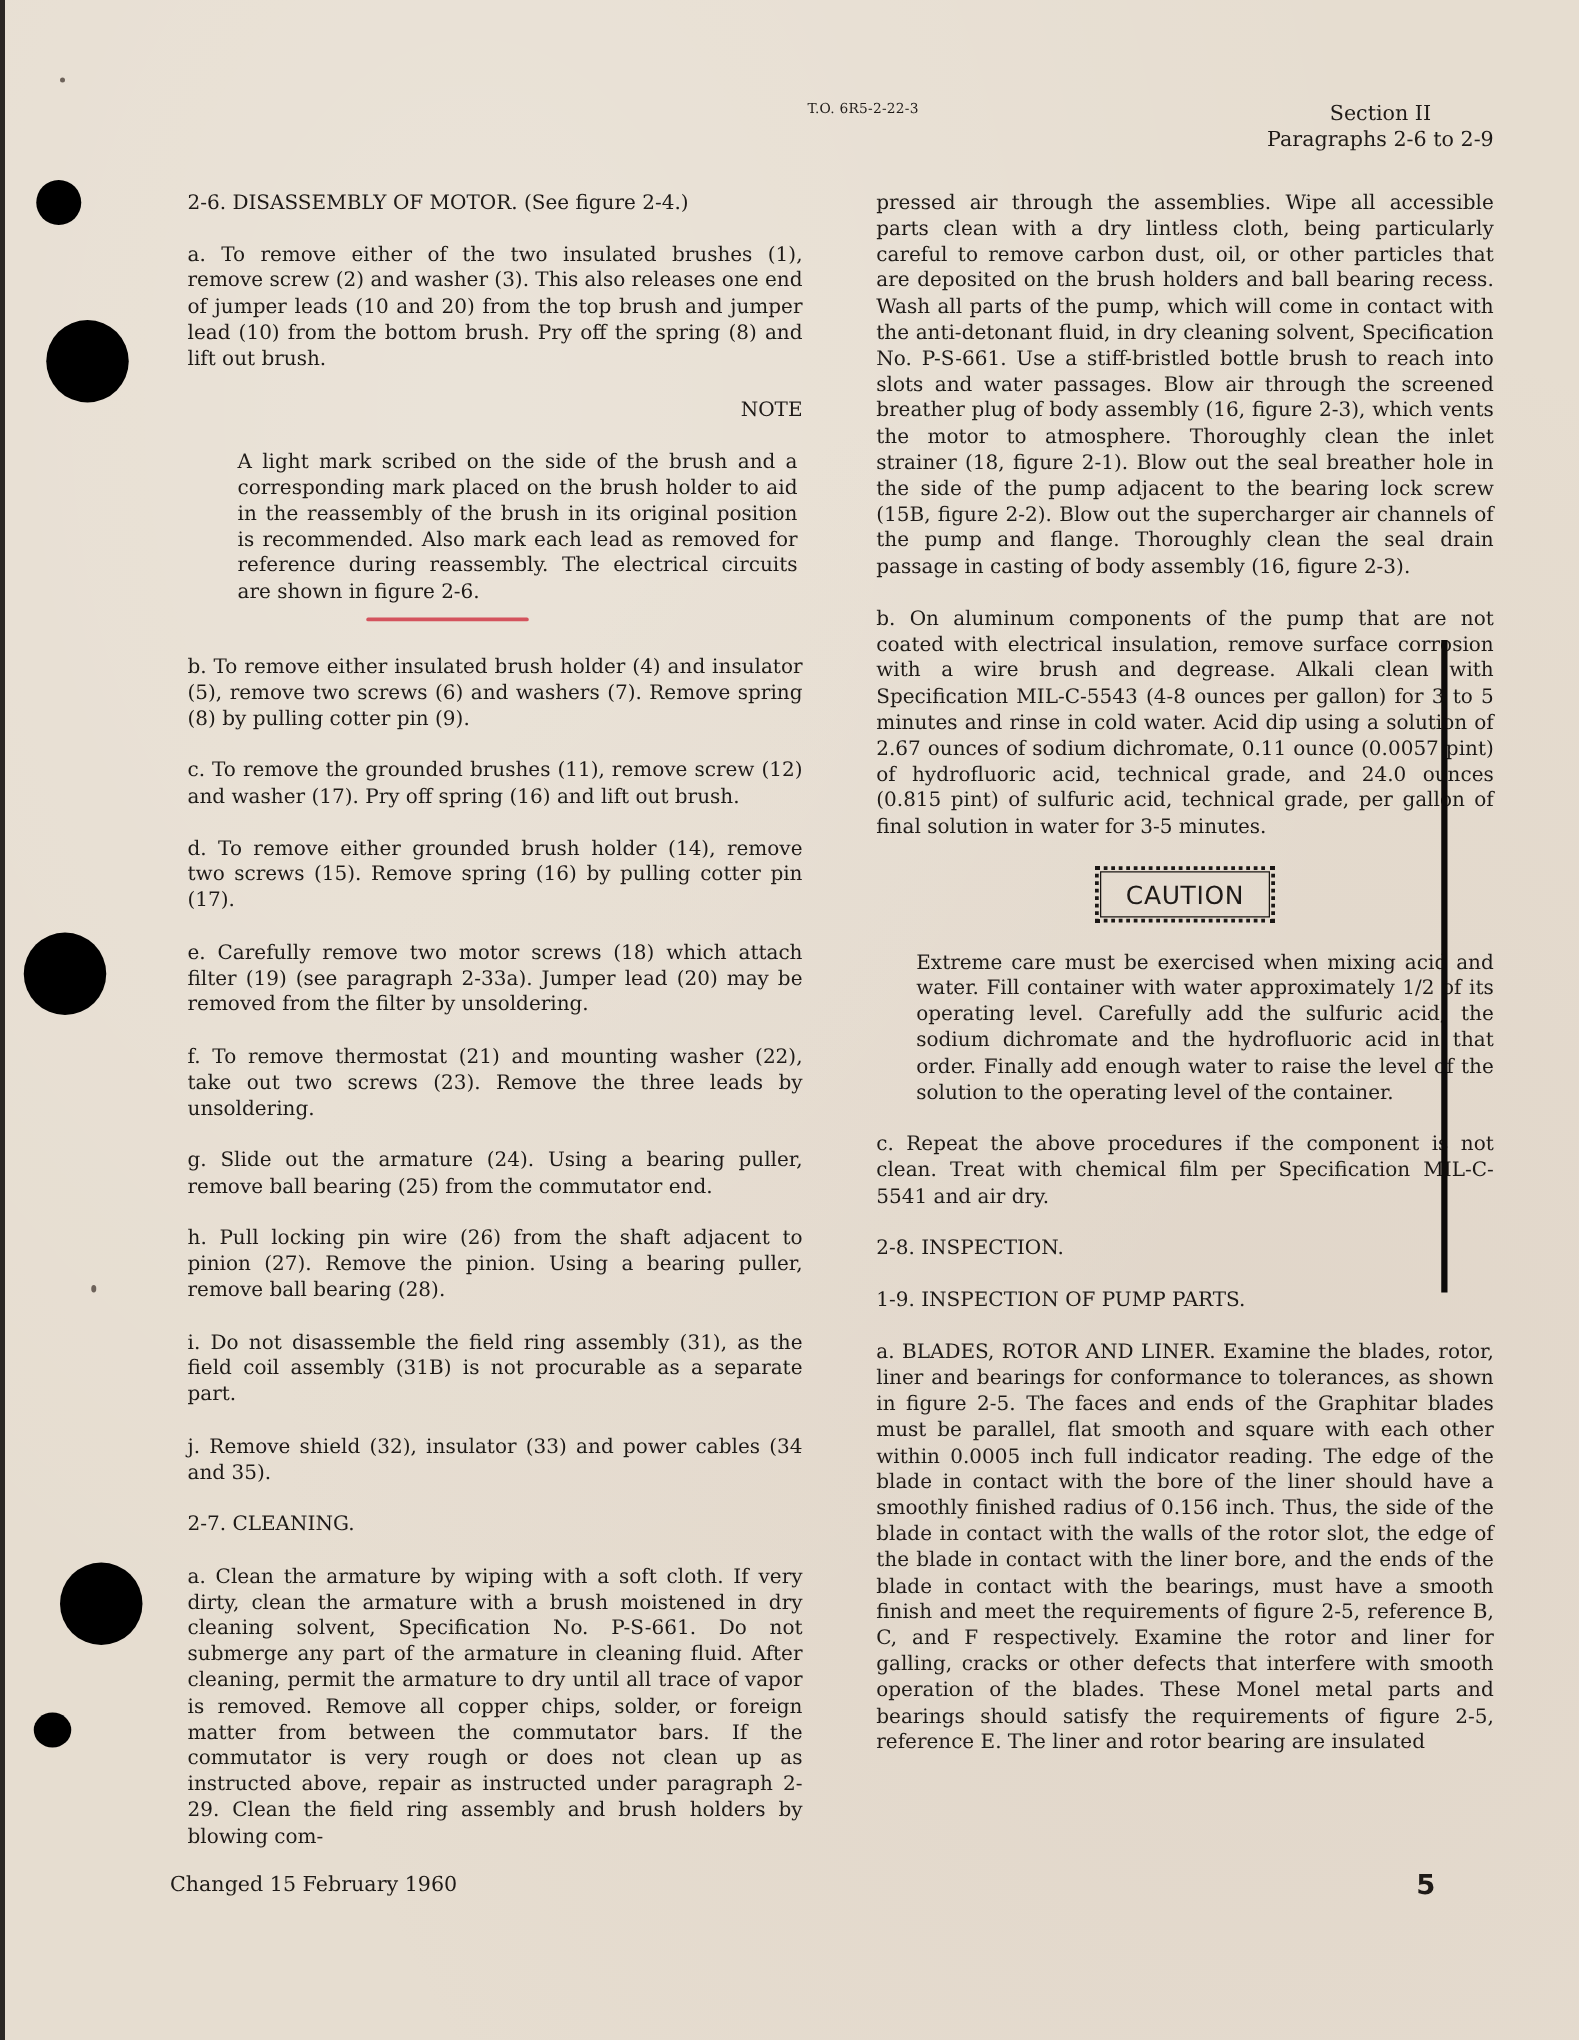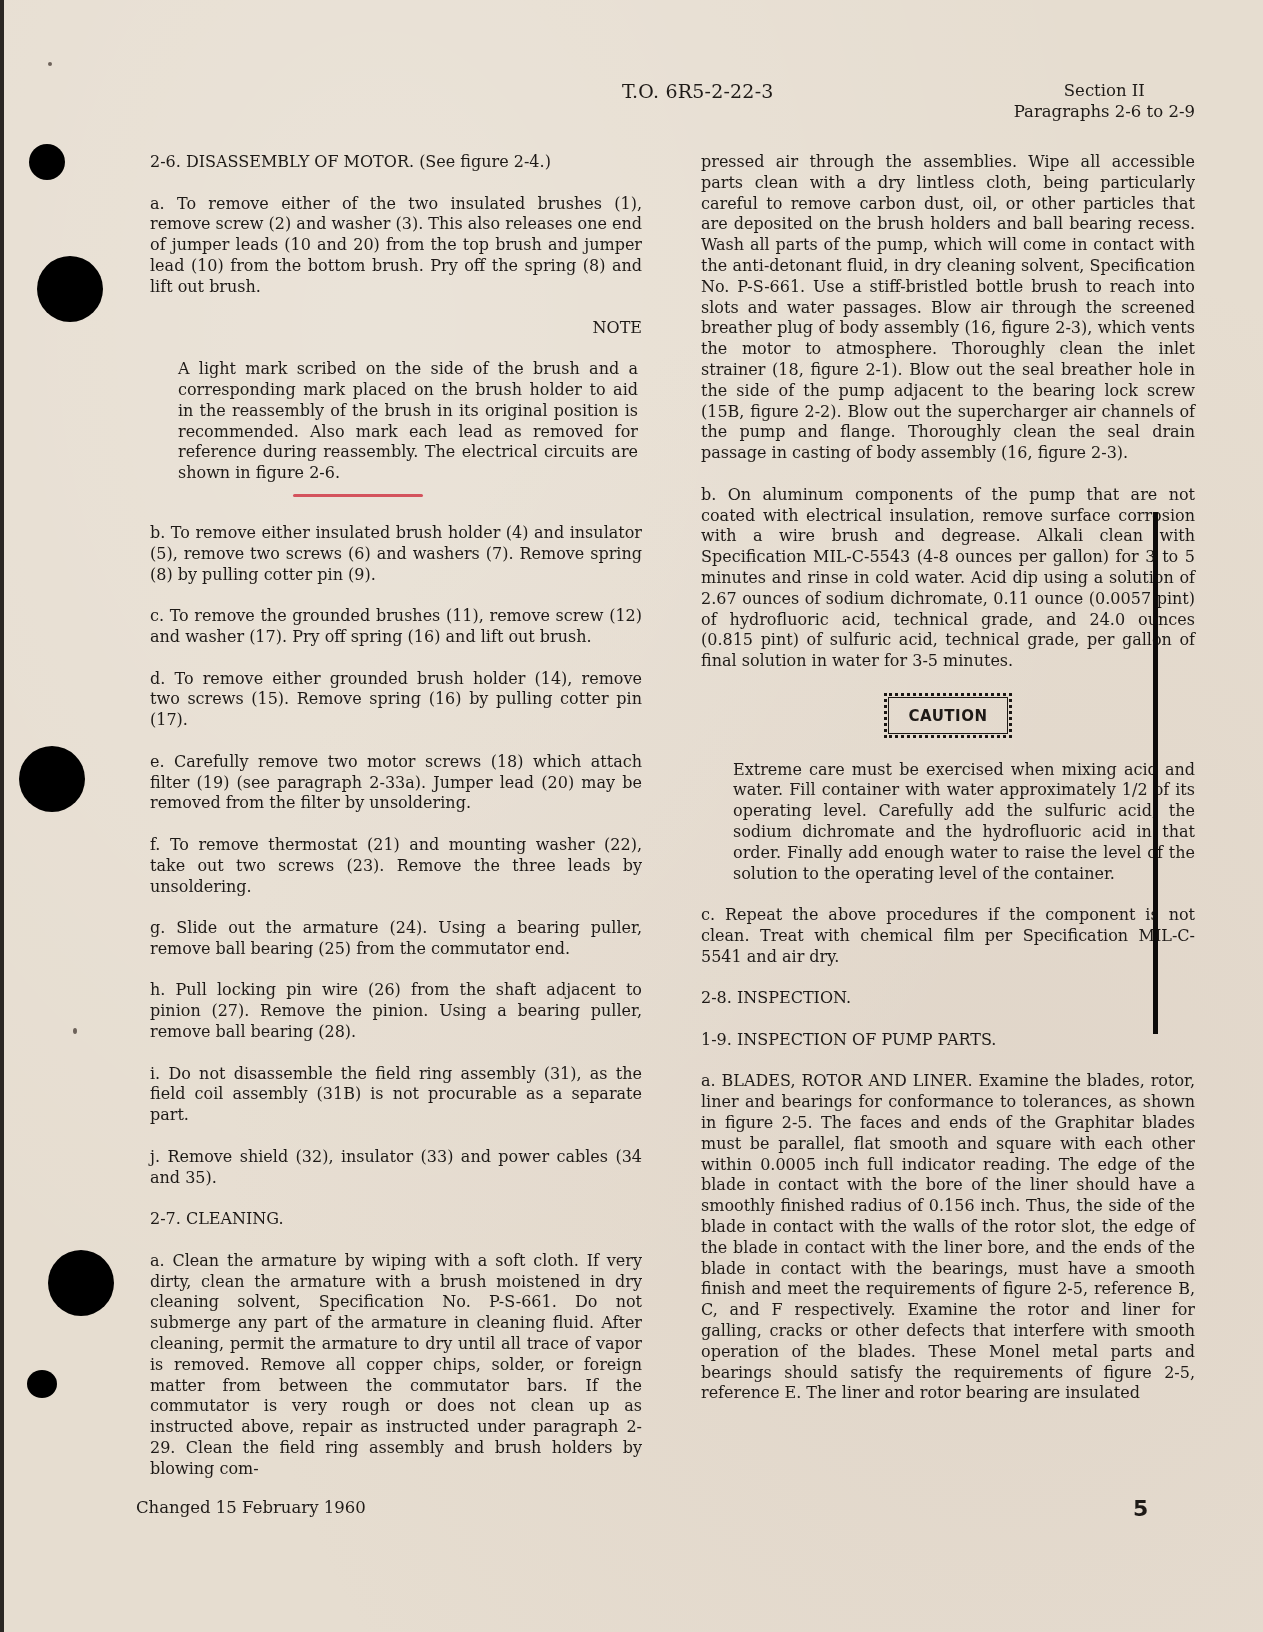--- a/index.html
+++ b/index.html
@@ -16,55 +16,55 @@
     color: #1e1a17;
   }
   .page-edge {
     position: absolute; left: 0; top: 0; width: 4px; height: 100%;
     background: #2b2724;
   }
   .hole {
     position: absolute; background: #000; border-radius: 50%;
   }
   .header-left {
-    position: absolute; left: 622px; top: 80px;
-    font-size: 19px; letter-spacing: 0.2px;
+    position: absolute; left: 646px; top: 80px;
+    font-size: 11px; letter-spacing: 0.2px;
   }
   .header-right {
     position: absolute; right: 68px; top: 80px;
     font-size: 16.5px; text-align: center; line-height: 21px;
   }
   .col {
     position: absolute; top: 152px; width: 492px;
     font-size: 16px; line-height: 20.8px;
     text-align: justify;
   }
   .col-left { left: 150px; }
   .col-right { left: 701px; width: 494px; }
   .para { margin: 0 0 20.8px 0; }
   .heading { margin: 0 0 20.8px 0; }
   .note-title {
     text-align: right; margin: 10px 0 20px 0;
   }
   .note-body {
-    margin: 0 4px 10px 28px;
+    margin: 0 4px 10px 40px;
   }
   .red-mark {
     width: 130px; height: 3px; background: #d03a48; border-radius: 2px;
     margin: 2px 0 26px 143px; opacity: 0.85;
   }
   .caution-wrap { text-align: center; margin: 14px 0 22px 0; }
   .caution-box {
     display: inline-block;
     padding: 10px 22px 8px 22px;
     border: 3px dotted #1b1714;
     outline: 1px solid #1b1714;
     outline-offset: -5px;
     font-family: "DejaVu Sans", "Liberation Sans", sans-serif;
-    font-weight: bold; font-size: 15px; letter-spacing: 0.5px;
+    font-weight: normal; font-size: 20px; letter-spacing: 0.5px;
   }
   .caution-body { margin: 0 0 20.8px 32px; }
   .change-bar {
     position: absolute; left: 1153px; top: 512px; width: 5px; height: 522px;
     background: #0d0b0a;
   }
   .footer-left {
     position: absolute; left: 136px; top: 1498px; font-size: 16.5px;
   }
   .footer-right {

